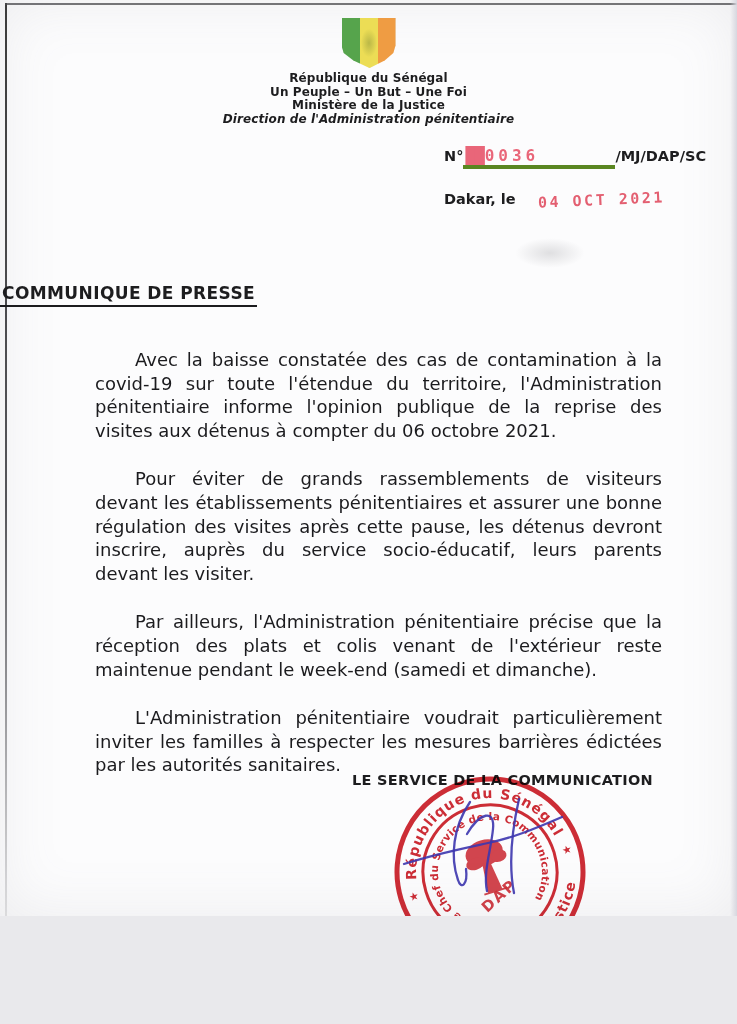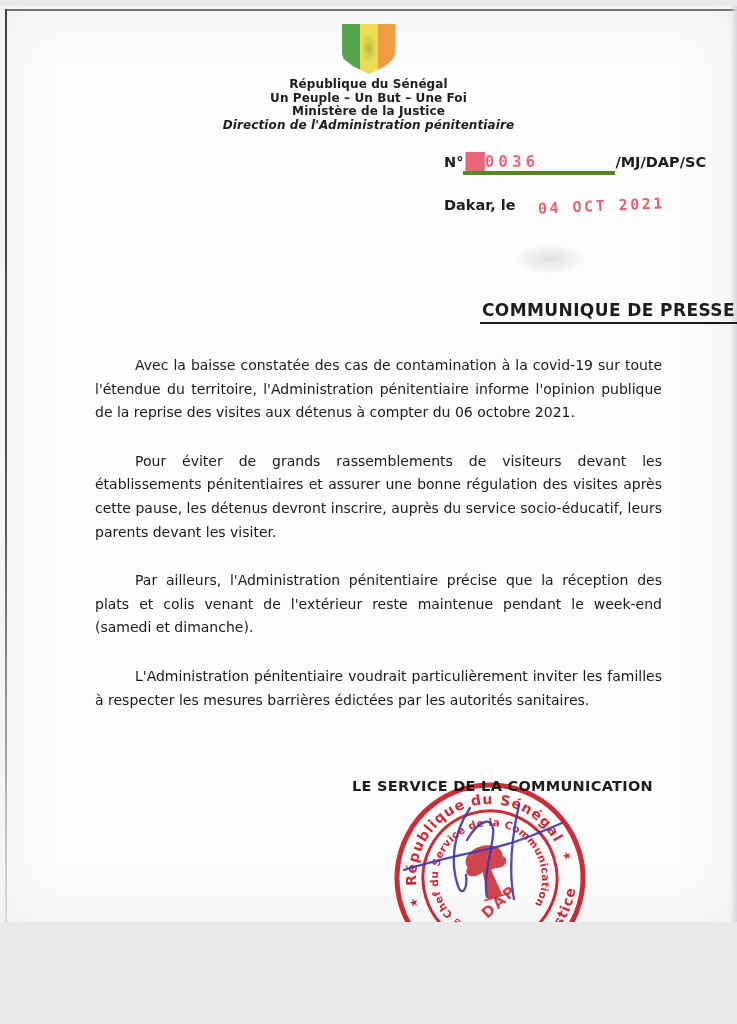--- a/index.html
+++ b/index.html
@@ -7,21 +7,21 @@
     --stamp_red:#cf2d36;
     --number_red:#e85a6e;
     --date_red:#e04a5e;
     --ink_blue:#3d36b0;
     --paper:#fcfcfd;
   }
   *{margin:0;padding:0;box-sizing:border-box;}
   html,body{background:#e9e9ec;}
   body{font-family:"DejaVu Sans","Liberation Sans",sans-serif;color:var(--text);}
   .paper{
-    position:relative;width:737px;height:916px;margin:6px auto;
+    position:relative;width:737px;height:916px;margin:0 auto;
     background:var(--paper);
     box-shadow:inset 0 0 60px rgba(120,120,130,.12);
     overflow:hidden;
   }
   
   .edge-left{position:absolute;left:5px;top:3px;bottom:0;width:2px;
     background:linear-gradient(#3c3c3c 0%,#55555a 55%,rgba(90,90,95,.15) 100%);}
   .edge-top{position:absolute;left:5px;top:3px;right:0;height:2px;background:#48484c;opacity:.75;}
   .edge-right{position:absolute;right:0;top:0;bottom:0;width:7px;
     background:linear-gradient(to right,rgba(200,200,210,0),#d7d7df);}
@@ -58,30 +58,30 @@
   .num-digits{letter-spacing:4px;}
   .ref-line2{margin-top:22px;display:flex;align-items:flex-start;}
   .date-stamp{
     display:inline-block;margin-left:22px;
     font-family:"DejaVu Sans Mono","Liberation Mono",monospace;
     color:var(--date_red);font-size:15px;letter-spacing:2.5px;
     transform:rotate(-2.5deg);opacity:.88;font-weight:bold;
   }
 
   
-  .title-wrap{position:absolute;top:294px;left:0;width:100%;text-align:right;}
+  .title-wrap{position:absolute;top:283px;left:0;width:100%;text-align:left;}
   .title{
     display:inline-block;font-size:17px;font-weight:bold;letter-spacing:.4px;
     border-bottom:2.5px solid #1c1c1e;padding:0 2px 2px 2px;
   }
 
   
   .body-text{position:absolute;left:95px;top:348px;width:567px;}
   .body-text p{
-    font-size:14px;line-height:23.6px;text-align:justify;text-indent:40px;
+    font-size:18px;line-height:23.6px;text-align:justify;text-indent:40px;
     margin-bottom:25px;color:#1b1b1e;
   }
 
   
   .sig-title{position:absolute;left:352px;top:772px;font-size:14.5px;font-weight:bold;letter-spacing:.3px;z-index:1;}
 
   
   .stamp{position:absolute;left:390px;top:772px;width:200px;height:200px;z-index:2;mix-blend-mode:multiply;}
   .stamp svg{width:100%;height:100%;}
   .stamp-stroke{fill:none;stroke:var(--stamp_red);}

